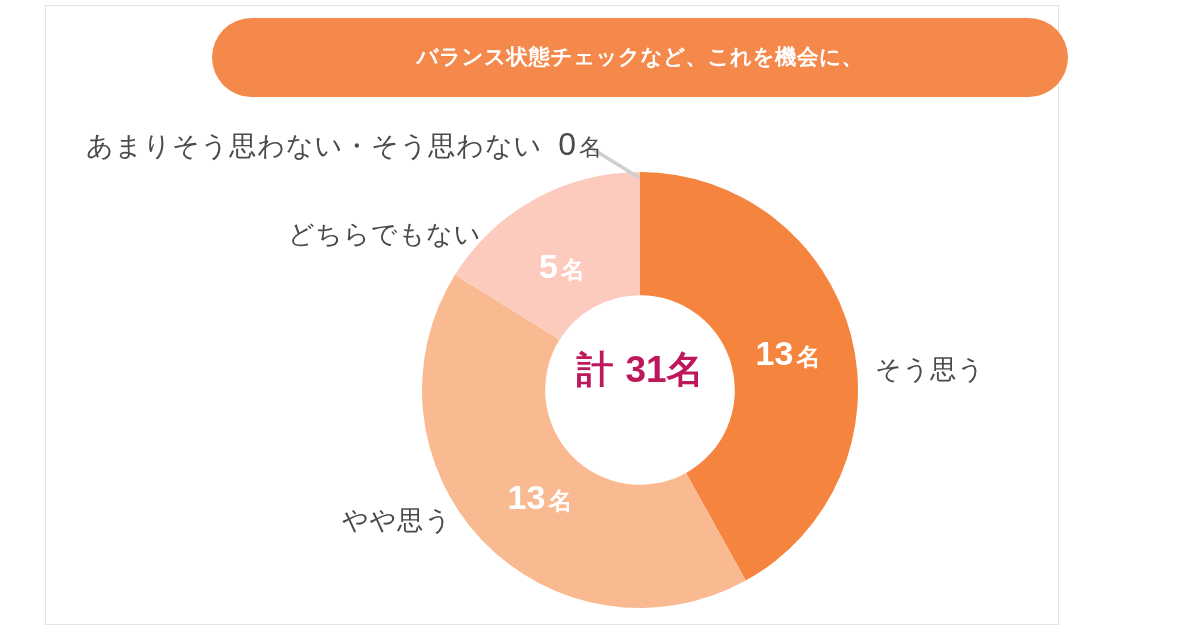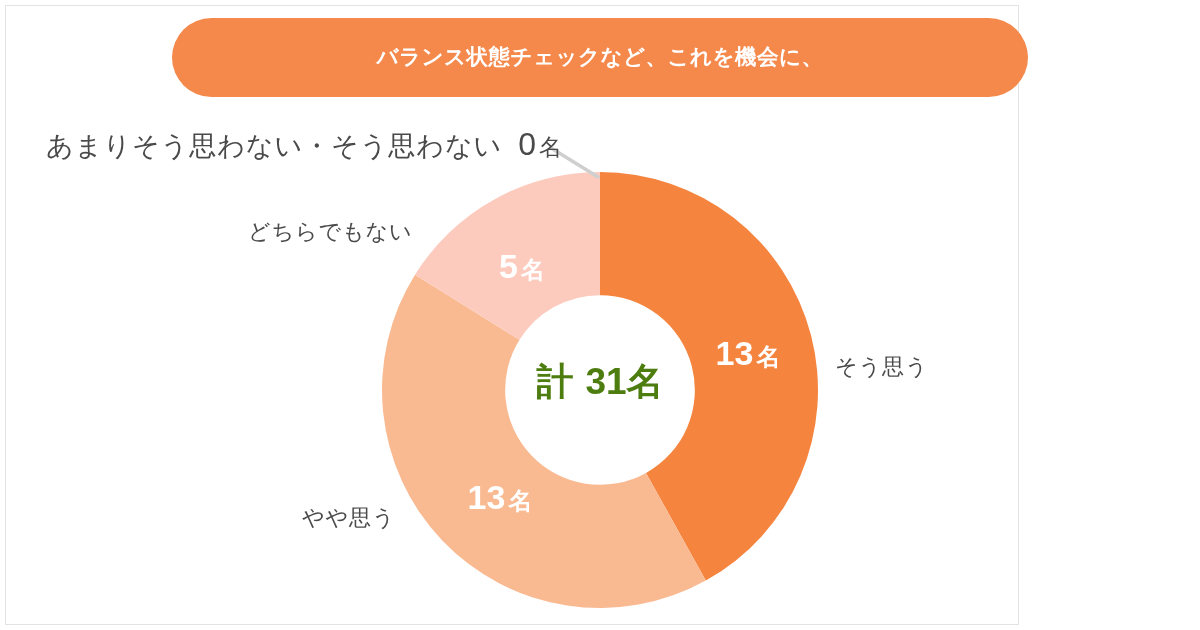--- a/index.html
+++ b/index.html
@@ -13,20 +13,21 @@
     font-family: "Liberation Sans", "DejaVu Sans", sans-serif;
     overflow: hidden;
   }
 
   #page {
     position: relative;
     width: 1024px;
     height: 630px;
     background: #ffffff;
     box-sizing: border-box;
+    margin-left: 40px;
   }
 
   
   #frame {
     position: absolute;
     left: 5px;
     top: 5px;
     right: 5px;
     bottom: 5px;
     border: 1px solid #e3e3e3;
@@ -69,35 +70,35 @@
   #donut-svg {
     position: absolute;
     left: 0;
     top: 0;
   }
 
   
   #center-total {
     position: absolute;
     left: 600px;
-    top: 382px;
+    top: 370px;
     transform: translate(-50%, -50%);
     white-space: nowrap;
-    color: #4d7c0f;
+    color: #be185d;
     font-weight: 700;
     text-align: center;
   }
   #center-total .ct-label { font-size: 37px; }
   #center-total .ct-value { font-size: 37px; }
 
   
   .cat-label {
     position: absolute;
     color: #4a4a4a;
-    font-size: 22px;
+    font-size: 26px;
     font-weight: 500;
     white-space: nowrap;
     letter-spacing: 1px;
   }
   #label-negative {
     left: 46px;
     top: 126px;
     font-size: 27px;
   }
   #label-negative .neg-count {

